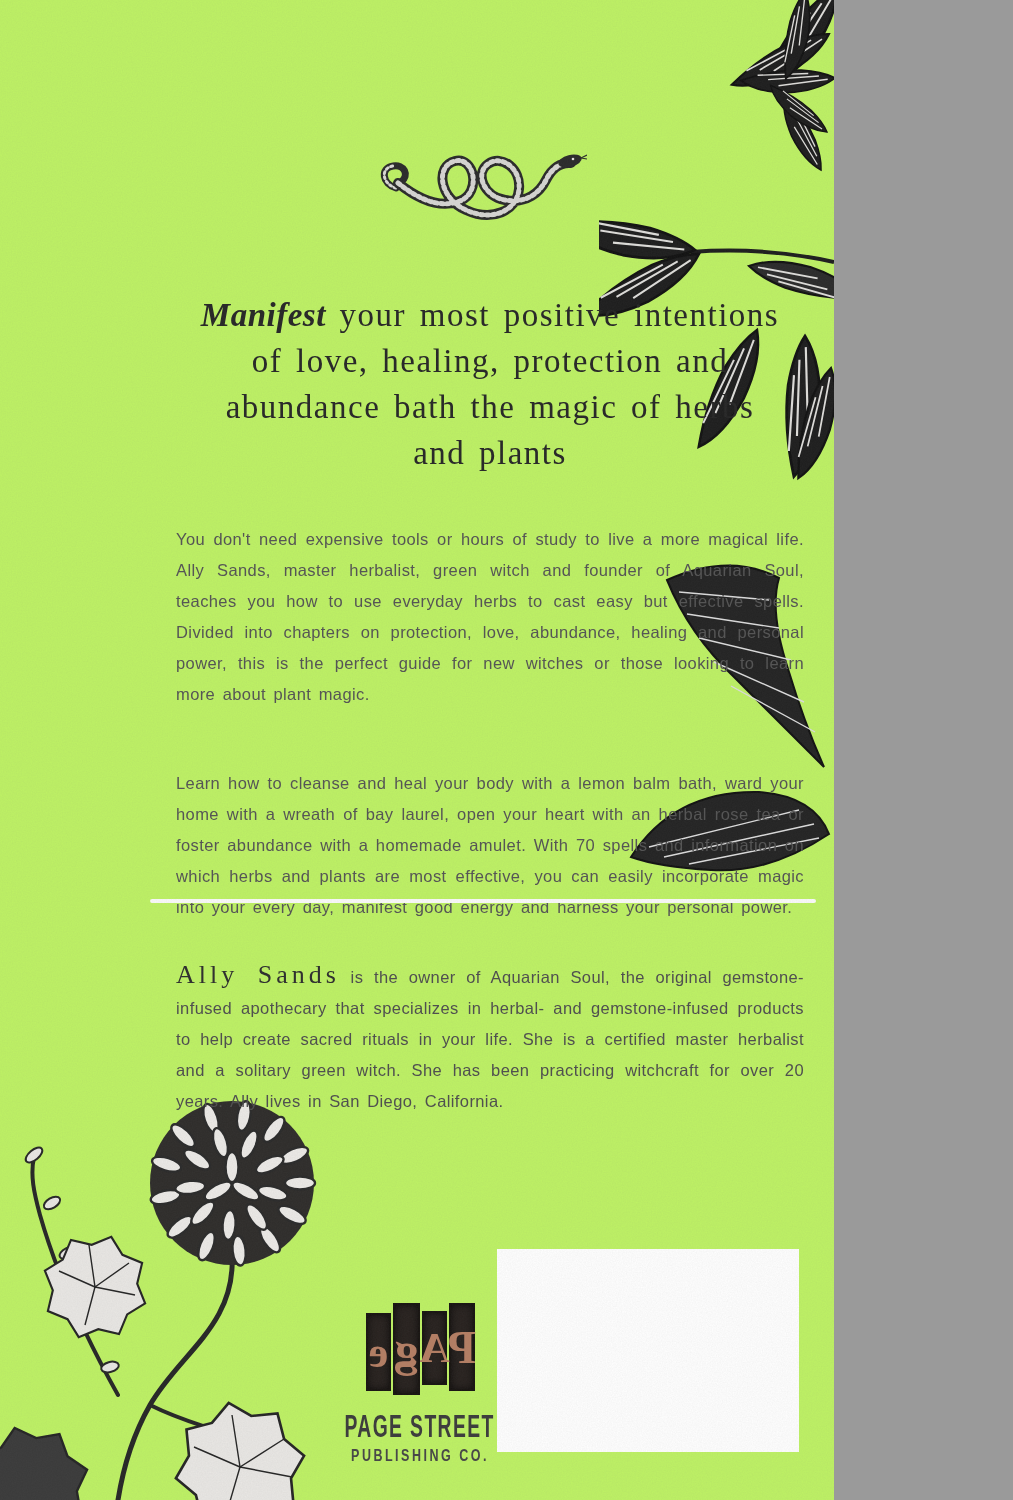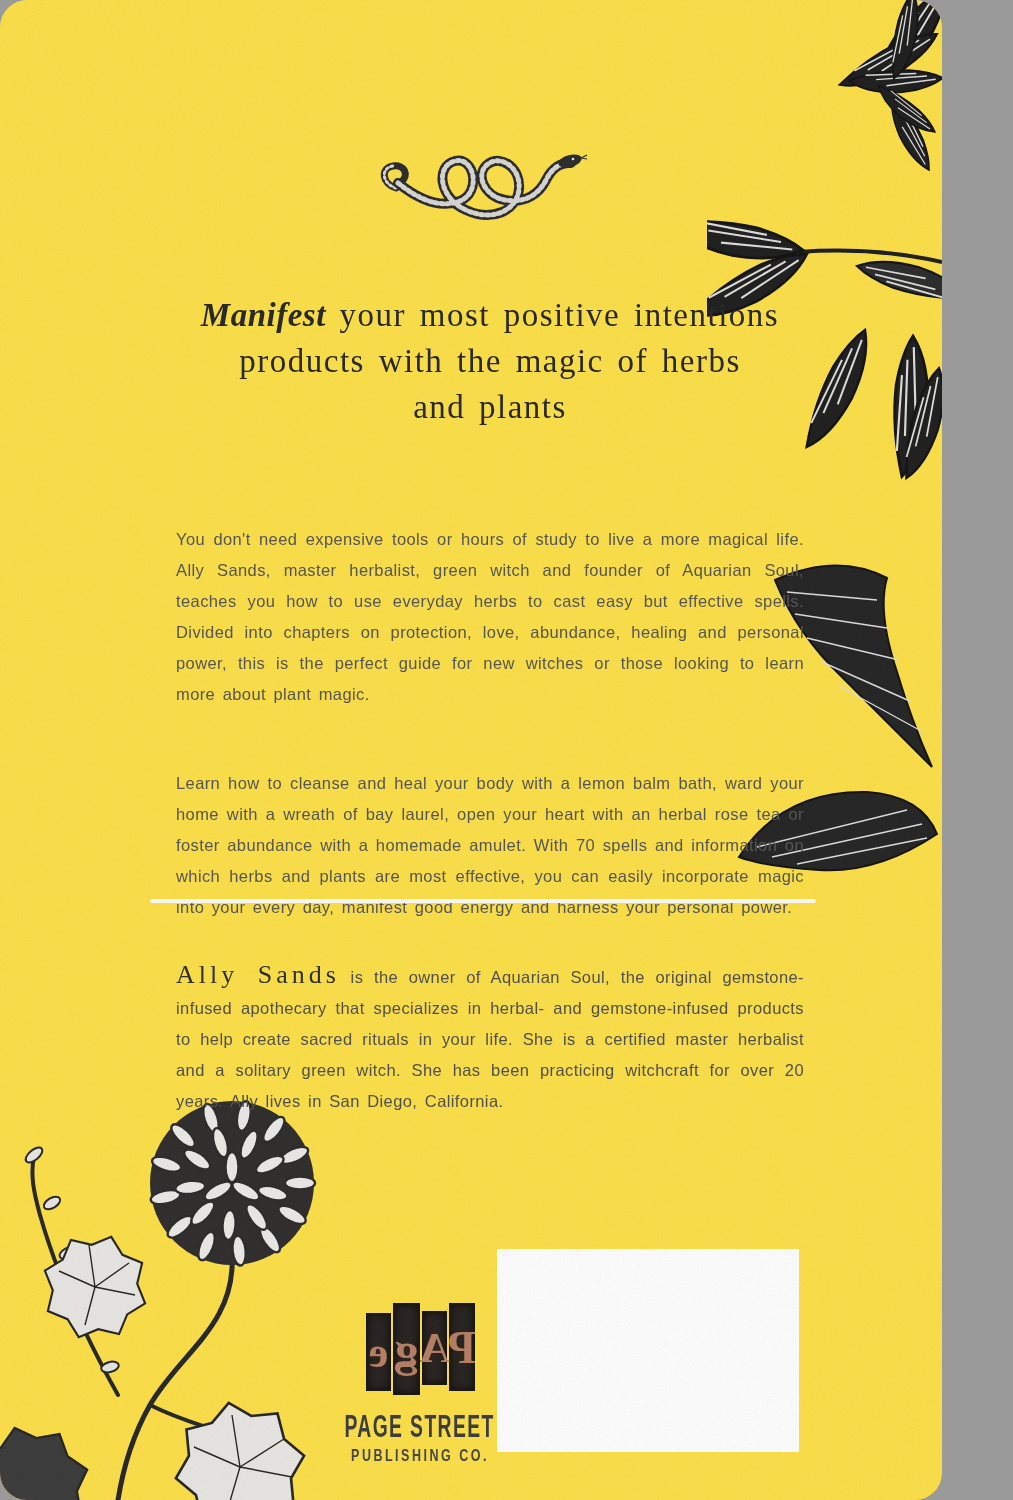--- a/index.html
+++ b/index.html
@@ -1,22 +1,21 @@
 <!DOCTYPE html>
 <html><head>
 <meta charset="utf-8">
 <style>
   html,body{margin:0;padding:0;background:#9a9a9a;}
   #cover{
     position:relative;
-    width:942px;height:1500px;
-    background:#fde047;
+    width:834px;height:1500px;
+    background:#bef264;
     overflow:hidden;
     font-family:"Liberation Sans", sans-serif;
-    border-radius:27px;
   }
   .texture{position:absolute;inset:0;pointer-events:none;z-index:5;}
   .art{position:absolute;z-index:1;}
   
   .headline{
     position:absolute;left:120px;top:292px;width:740px;z-index:3;
     text-align:center;color:#262626;
     font-family:"Liberation Serif","DejaVu Serif",serif;
     font-size:33px;line-height:46px;letter-spacing:1.5px;word-spacing:4px;
   }
@@ -180,21 +179,22 @@
       <use href="#pt" transform="translate(232 88) rotate(294) translate(42 0)"></use>
       <use href="#pt" transform="translate(232 88) rotate(334) translate(42 0)"></use>
       <use href="#pt" transform="translate(232 88) rotate(30) translate(16 0)"></use>
       <use href="#pt" transform="translate(232 88) rotate(150) translate(16 0)"></use>
       <use href="#pt" transform="translate(232 88) rotate(270) translate(16 0)"></use>
     </g>
   </svg>
 
   <div class="headline">
     <div><span class="lead">Manifest</span><span> your most positive intentions</span></div>
-    <div>products with the magic of herbs</div>
+    <div>of love, healing, protection and</div>
+    <div>abundance bath the magic of herbs</div>
     <div>and plants</div>
   </div>
 
   <div id="para1" class="copy">
     <p>You don't need expensive tools or hours of study to live a more magical life. Ally Sands, master herbalist, green witch and founder of Aquarian Soul, teaches you how to use everyday herbs to cast easy but effective spells. Divided into chapters on protection, love, abundance, healing and personal power, this is the perfect guide for new witches or those looking to learn more about plant magic.</p>
   </div>
   <div id="para2" class="copy">
     <p>Learn how to cleanse and heal your body with a lemon balm bath, ward your home with a wreath of bay laurel, open your heart with an herbal rose tea or foster abundance with a homemade amulet. With 70 spells and information on which herbs and plants are most effective, you can easily incorporate magic into your every day, manifest good energy and harness your personal power.</p>
   </div>
 

